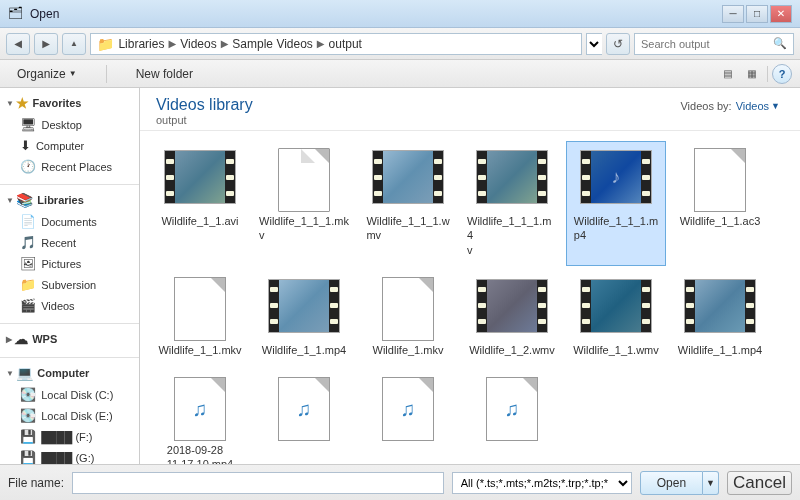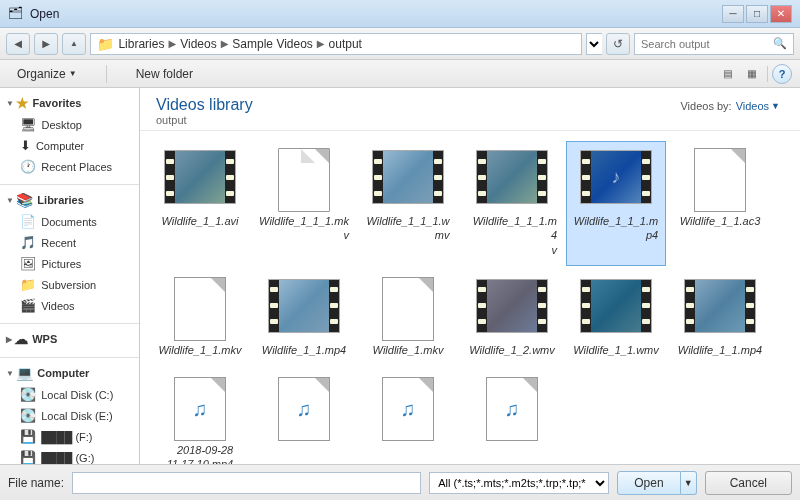--- a/index.html
+++ b/index.html
@@ -316,25 +316,24 @@
       position: absolute;
       left: 10px;
       right: 10px;
       top: 0;
       bottom: 0;
     }
 
     .file-name {
       font-size: 11px;
       color: #333;
-      text-align: right;
+      text-align: left;
       word-break: break-all;
       line-height: 1.3;
       max-width: 90px;
-      font-style: italic;
     }
 
     
     .bottom-bar {
       height: 36px;
       background: linear-gradient(to bottom, #f0f0f0, #e8e8e8);
       border-top: 1px solid #ccc;
       display: flex;
       align-items: center;
       padding: 0 8px;
@@ -383,25 +382,25 @@
       border-radius: 0 3px 3px 0;
       font-size: 9px;
       cursor: pointer;
       display: flex;
       align-items: center;
       justify-content: center;
       color: #333;
     }
     .cancel-btn {
       height: 24px;
-      padding: 0 24px;
+      padding: 0 5px;
       background: linear-gradient(to bottom, #f5f5f5, #e5e5e5);
       border: 1px solid #aaa;
       border-radius: 3px;
-      font-size: 12px;
+      font-size: 17px;
       cursor: pointer;
       color: #333;
     }
 
     
     .vt-wildlife { background: linear-gradient(135deg, #7a9ab0 0%, #4a7a90 50%, #8aaa90 100%); }
     .vt-blue { background: linear-gradient(135deg, #a0c0d8 0%, #6090b0 50%, #80a0b8 100%); }
     .vt-light { background: linear-gradient(135deg, #90b0c8 0%, #5080a0 50%, #70a0b8 100%); }
     .vt-ocean { background: linear-gradient(135deg, #4080a0 0%, #206080 50%, #508090 100%); }
     .vt-grey { background: linear-gradient(135deg, #808090 0%, #606070 50%, #7080a0 100%); }

